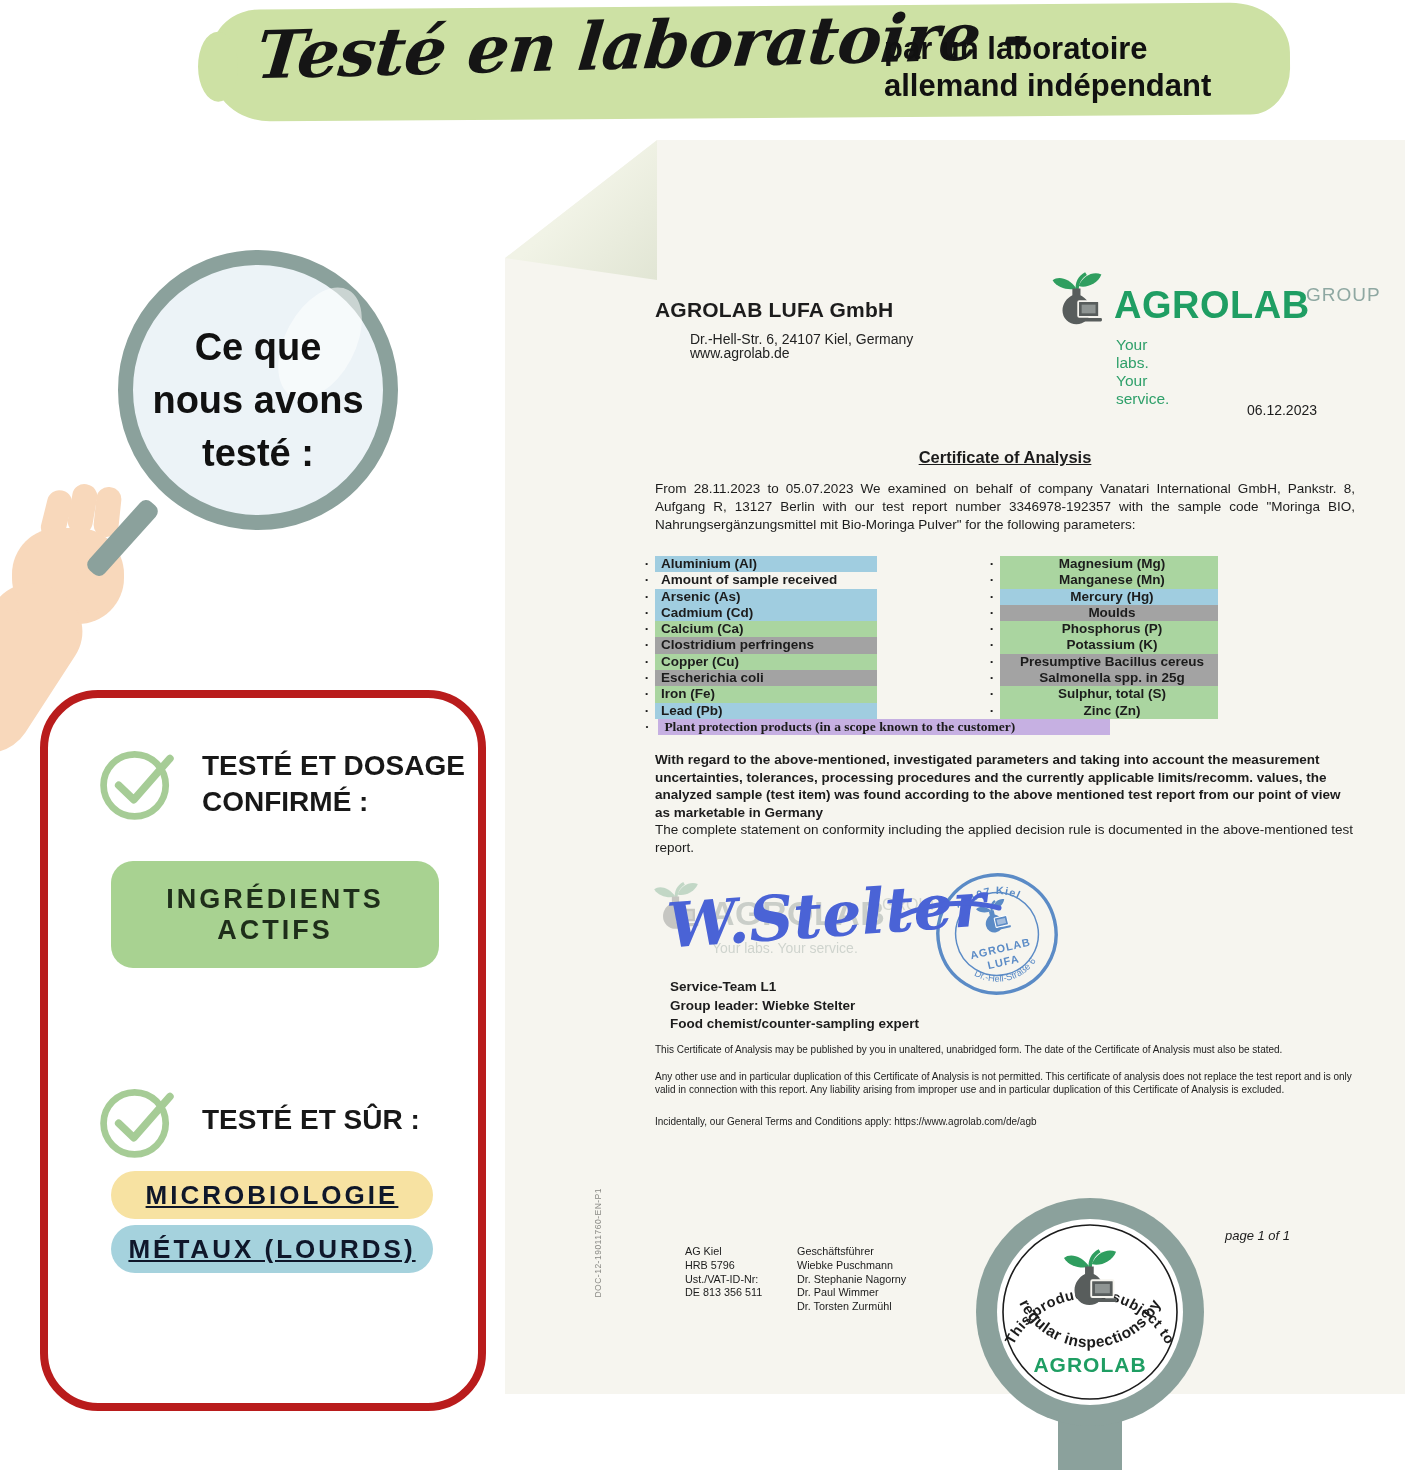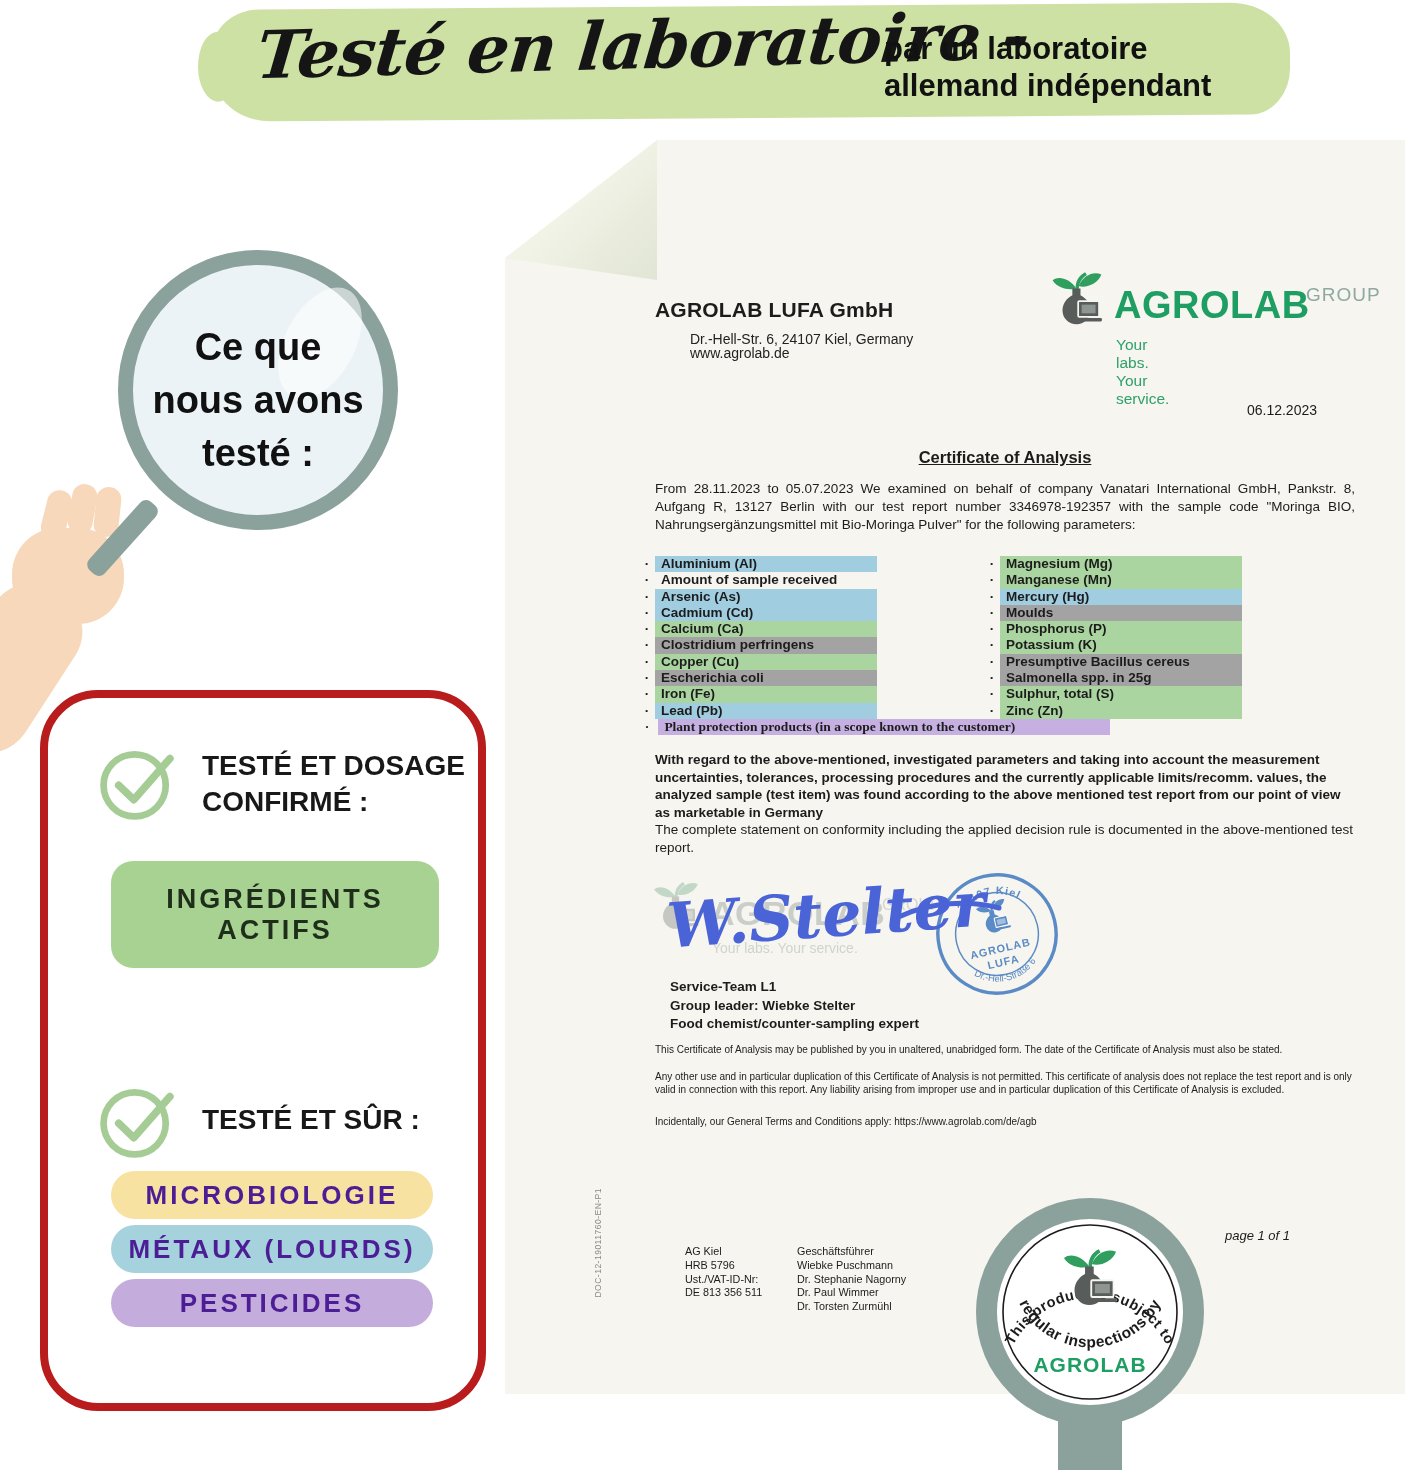--- a/index.html
+++ b/index.html
@@ -37,21 +37,21 @@
   
   .panel{position:absolute;left:40px;top:690px;width:430px;height:705px;border:8px solid #b91c1c;
          border-radius:58px;background:#ffffff;z-index:2;}
   .check-row{position:absolute;left:48px;display:flex;align-items:flex-start;}
   .check-icon{width:84px;height:84px;color:#a6cc96;flex:0 0 auto;}
   .check-title{margin-left:22px;font-size:28px;font-weight:bold;line-height:36px;color:#181818;padding-top:8px;}
   .pill-green{position:absolute;left:63px;top:163px;width:328px;height:107px;background:#a8d291;border-radius:22px;
          display:flex;flex-direction:column;align-items:center;justify-content:center;
          font-size:27px;font-weight:bold;letter-spacing:3px;color:#1e2e1a;line-height:31px;}
   .mini-pill{position:absolute;left:63px;width:322px;height:48px;border-radius:24px;display:flex;align-items:center;
-         justify-content:center;font-size:26px;font-weight:bold;letter-spacing:3px;color:#4c1d95;}
+         justify-content:center;font-size:26px;font-weight:bold;letter-spacing:3px;color:#0f172a;text-decoration:underline;}
 
   
   .paper{position:absolute;left:505px;top:140px;width:900px;height:1254px;background:#f6f5ef;z-index:1;
          clip-path:polygon(152px 0,100% 0,100% 100%,0 100%,0 118px);}
   .fold{position:absolute;left:0;top:0;width:152px;height:140px;
         clip-path:polygon(0 118px,152px 0,152px 140px);
         background:linear-gradient(135deg,#f1f3e6 45%,#e1e5d4 100%);}
   .company{position:absolute;left:150px;top:158px;font-size:21px;font-weight:bold;letter-spacing:.2px;}
   .address{position:absolute;left:150px;top:192px;font-size:14px;line-height:14px;color:#222;margin-left:35px;}
   .logo{position:absolute;left:543px;top:118px;}
@@ -64,21 +64,21 @@
          font-weight:bold;text-decoration:underline;}
   .intro{position:absolute;left:150px;top:340px;width:700px;font-size:13.5px;line-height:18px;text-align:justify;}
 
   .params{position:absolute;left:134px;top:416px;width:730px;}
   .param-row{position:relative;height:16.3px;font-size:13.5px;font-weight:bold;line-height:16.3px;white-space:nowrap;}
   .param-row::before{content:"·";font-weight:bold;display:inline-block;width:16px;text-align:center;}
   .col-left{position:absolute;left:0;top:0;}
   .col-right{position:absolute;left:345px;top:0;}
   .hl{display:inline-block;box-sizing:border-box;padding-left:6px;}
   .col-left .hl{width:222px;}
-  .col-right .hl{width:242px;}
+  .col-right .hl{width:218px;text-align:center;}
   .row-full{position:absolute;left:0;top:163px;font-family:Liberation Serif, serif;}
   .row-full .hl{width:452px;}
   .hl-blue{background:#a0cde0;}
   .hl-green{background:#aad5a0;}
   .hl-yellow{background:#a3a3a3;}
   .hl-purple{background:#c6b0e2;}
   .hl-none{background:transparent;}
 
   .statement{position:absolute;left:150px;top:611px;width:700px;font-size:13.5px;line-height:17.5px;}
   .statement .bold{font-weight:bold;}
@@ -175,21 +175,20 @@
       <div>ACTIFS</div>
     </div>
     <div class="check-row" style="top:380px;">
       <svg class="check-icon">
           <use href="#checkmark"></use>
         </svg>
       <div class="check-title" style="padding-top:24px;">TESTÉ ET SÛR :</div>
     </div>
     <div class="mini-pill" style="top: 473px; background: rgb(247, 226, 162);">MICROBIOLOGIE</div>
     <div class="mini-pill" style="top: 527px; background: rgb(165, 210, 221);">MÉTAUX (LOURDS)</div>
-    <div class="mini-pill" style="top: 581px; background: rgb(196, 173, 221);">PESTICIDES</div>
   </div>
 
   <div class="paper">
     <div class="fold"></div>
 
     <div class="company">AGROLAB LUFA GmbH</div>
     <div class="address">
       <div>Dr.-Hell-Str. 6, 24107 Kiel, Germany</div>
       <div>www.agrolab.de</div>
     </div>

